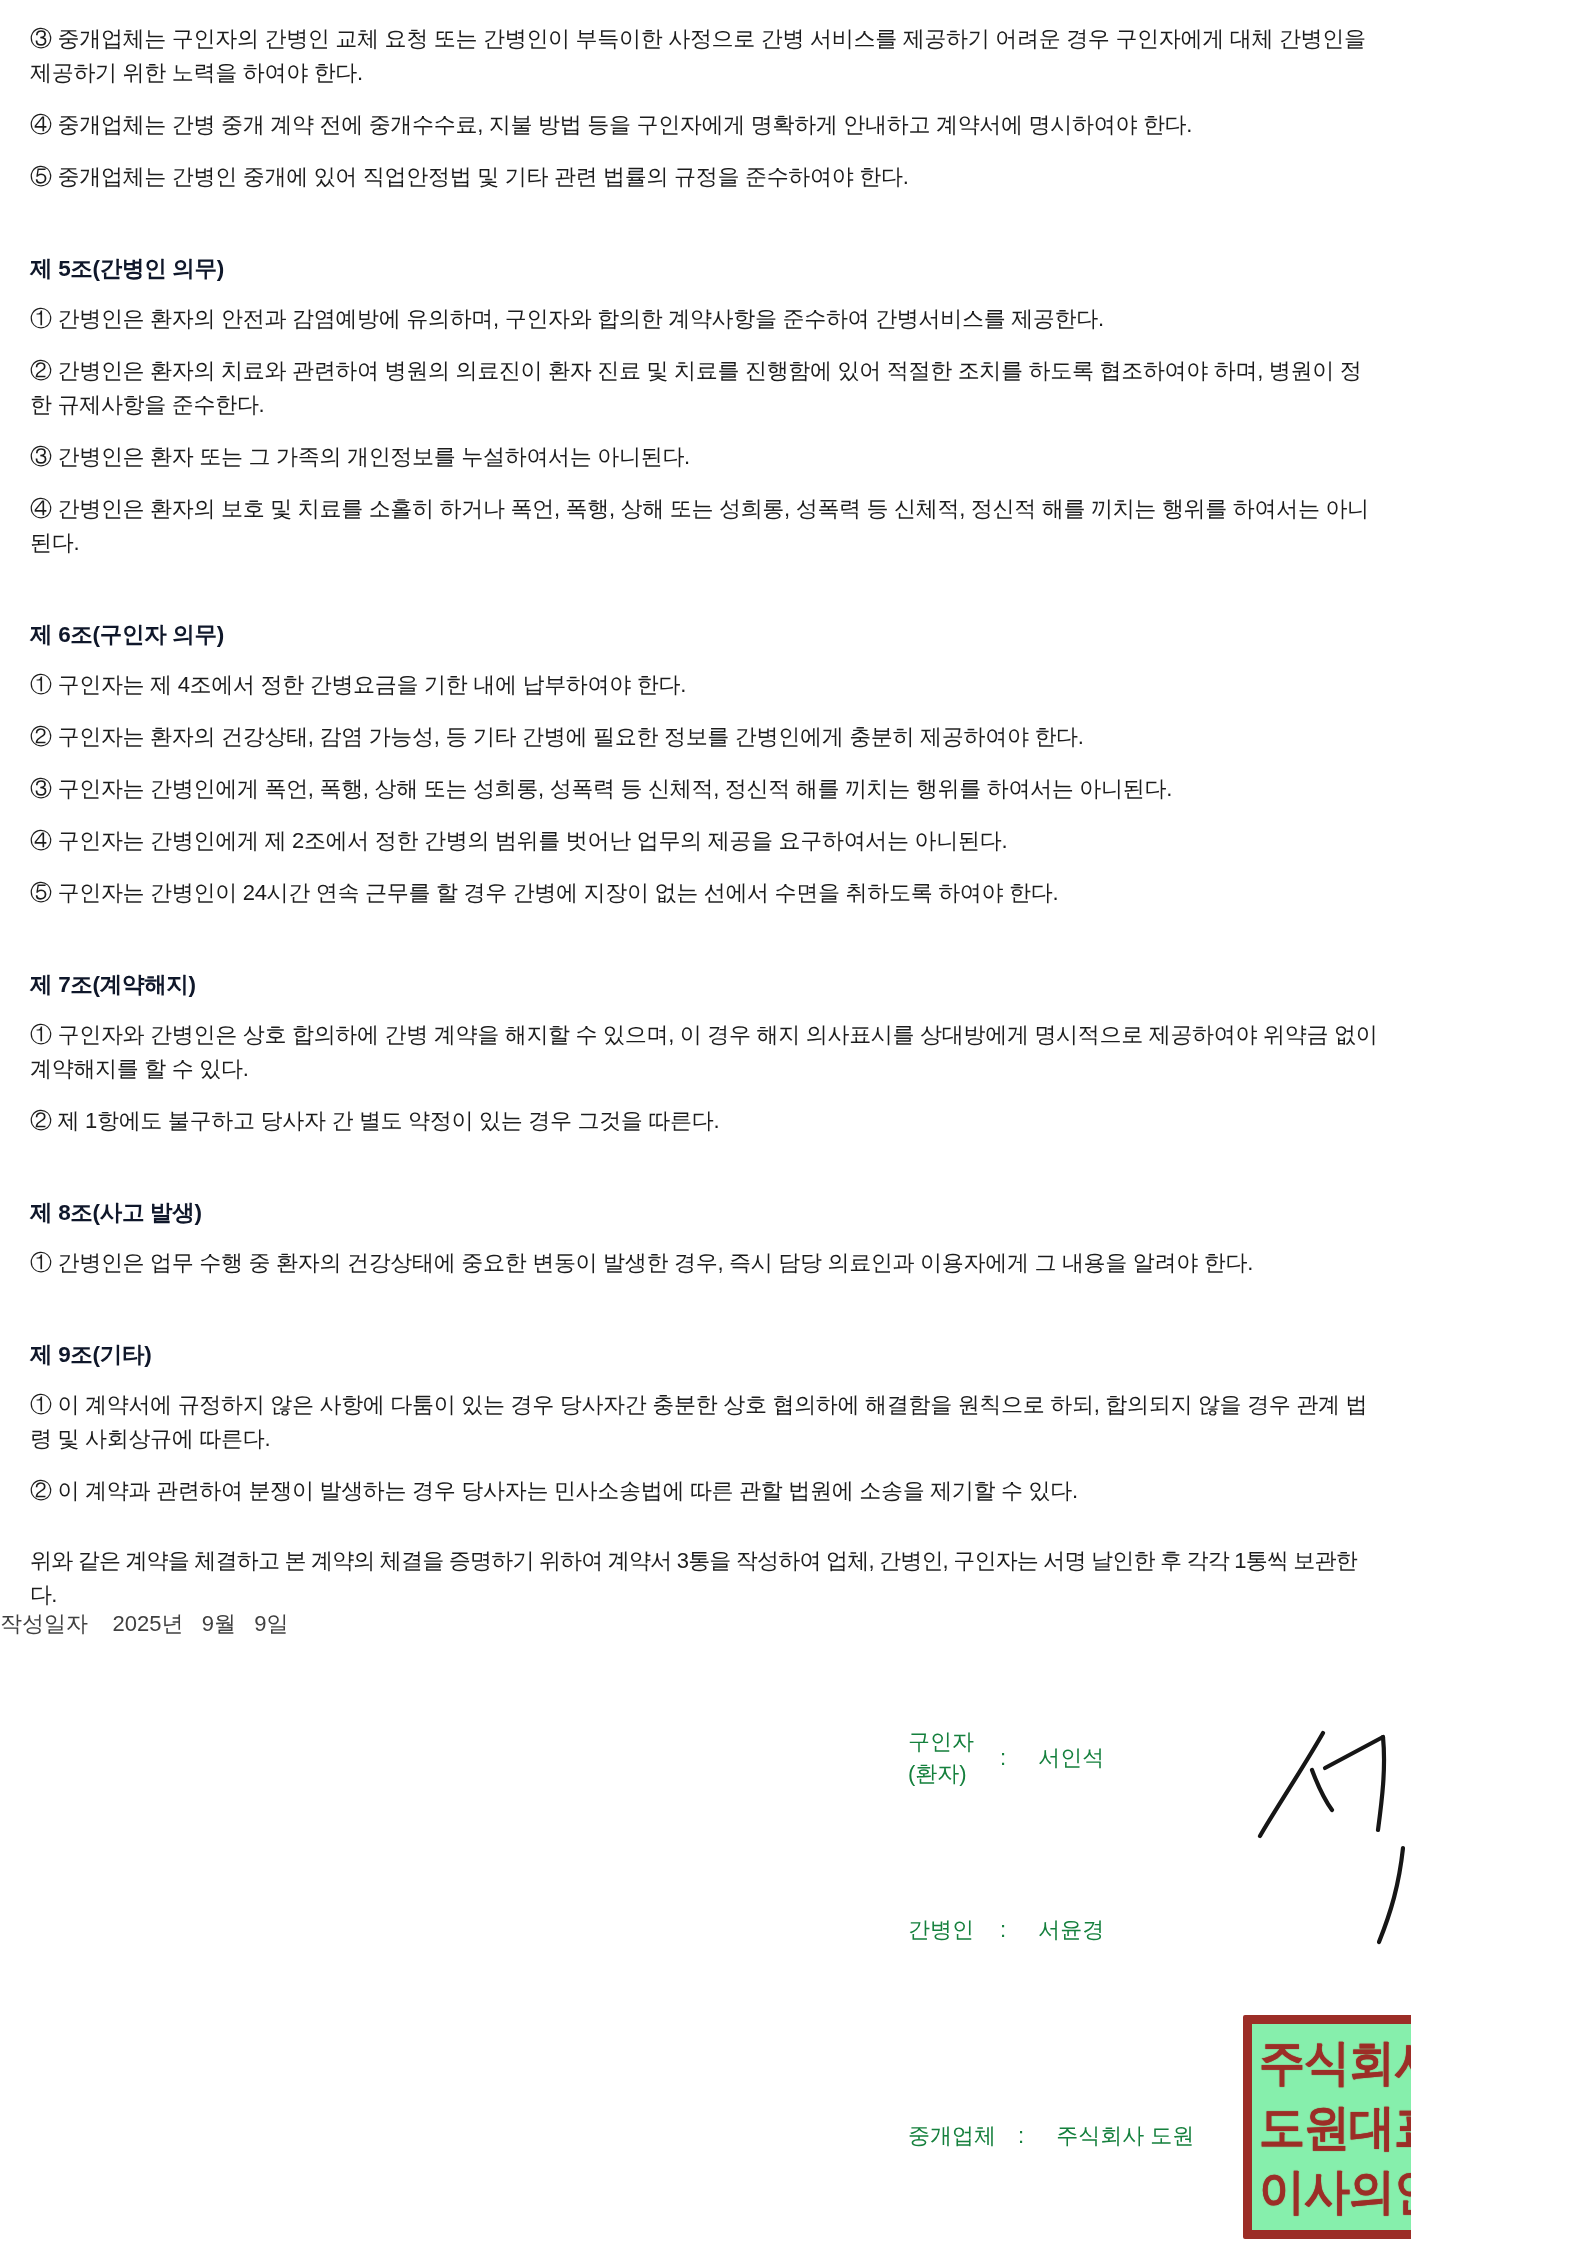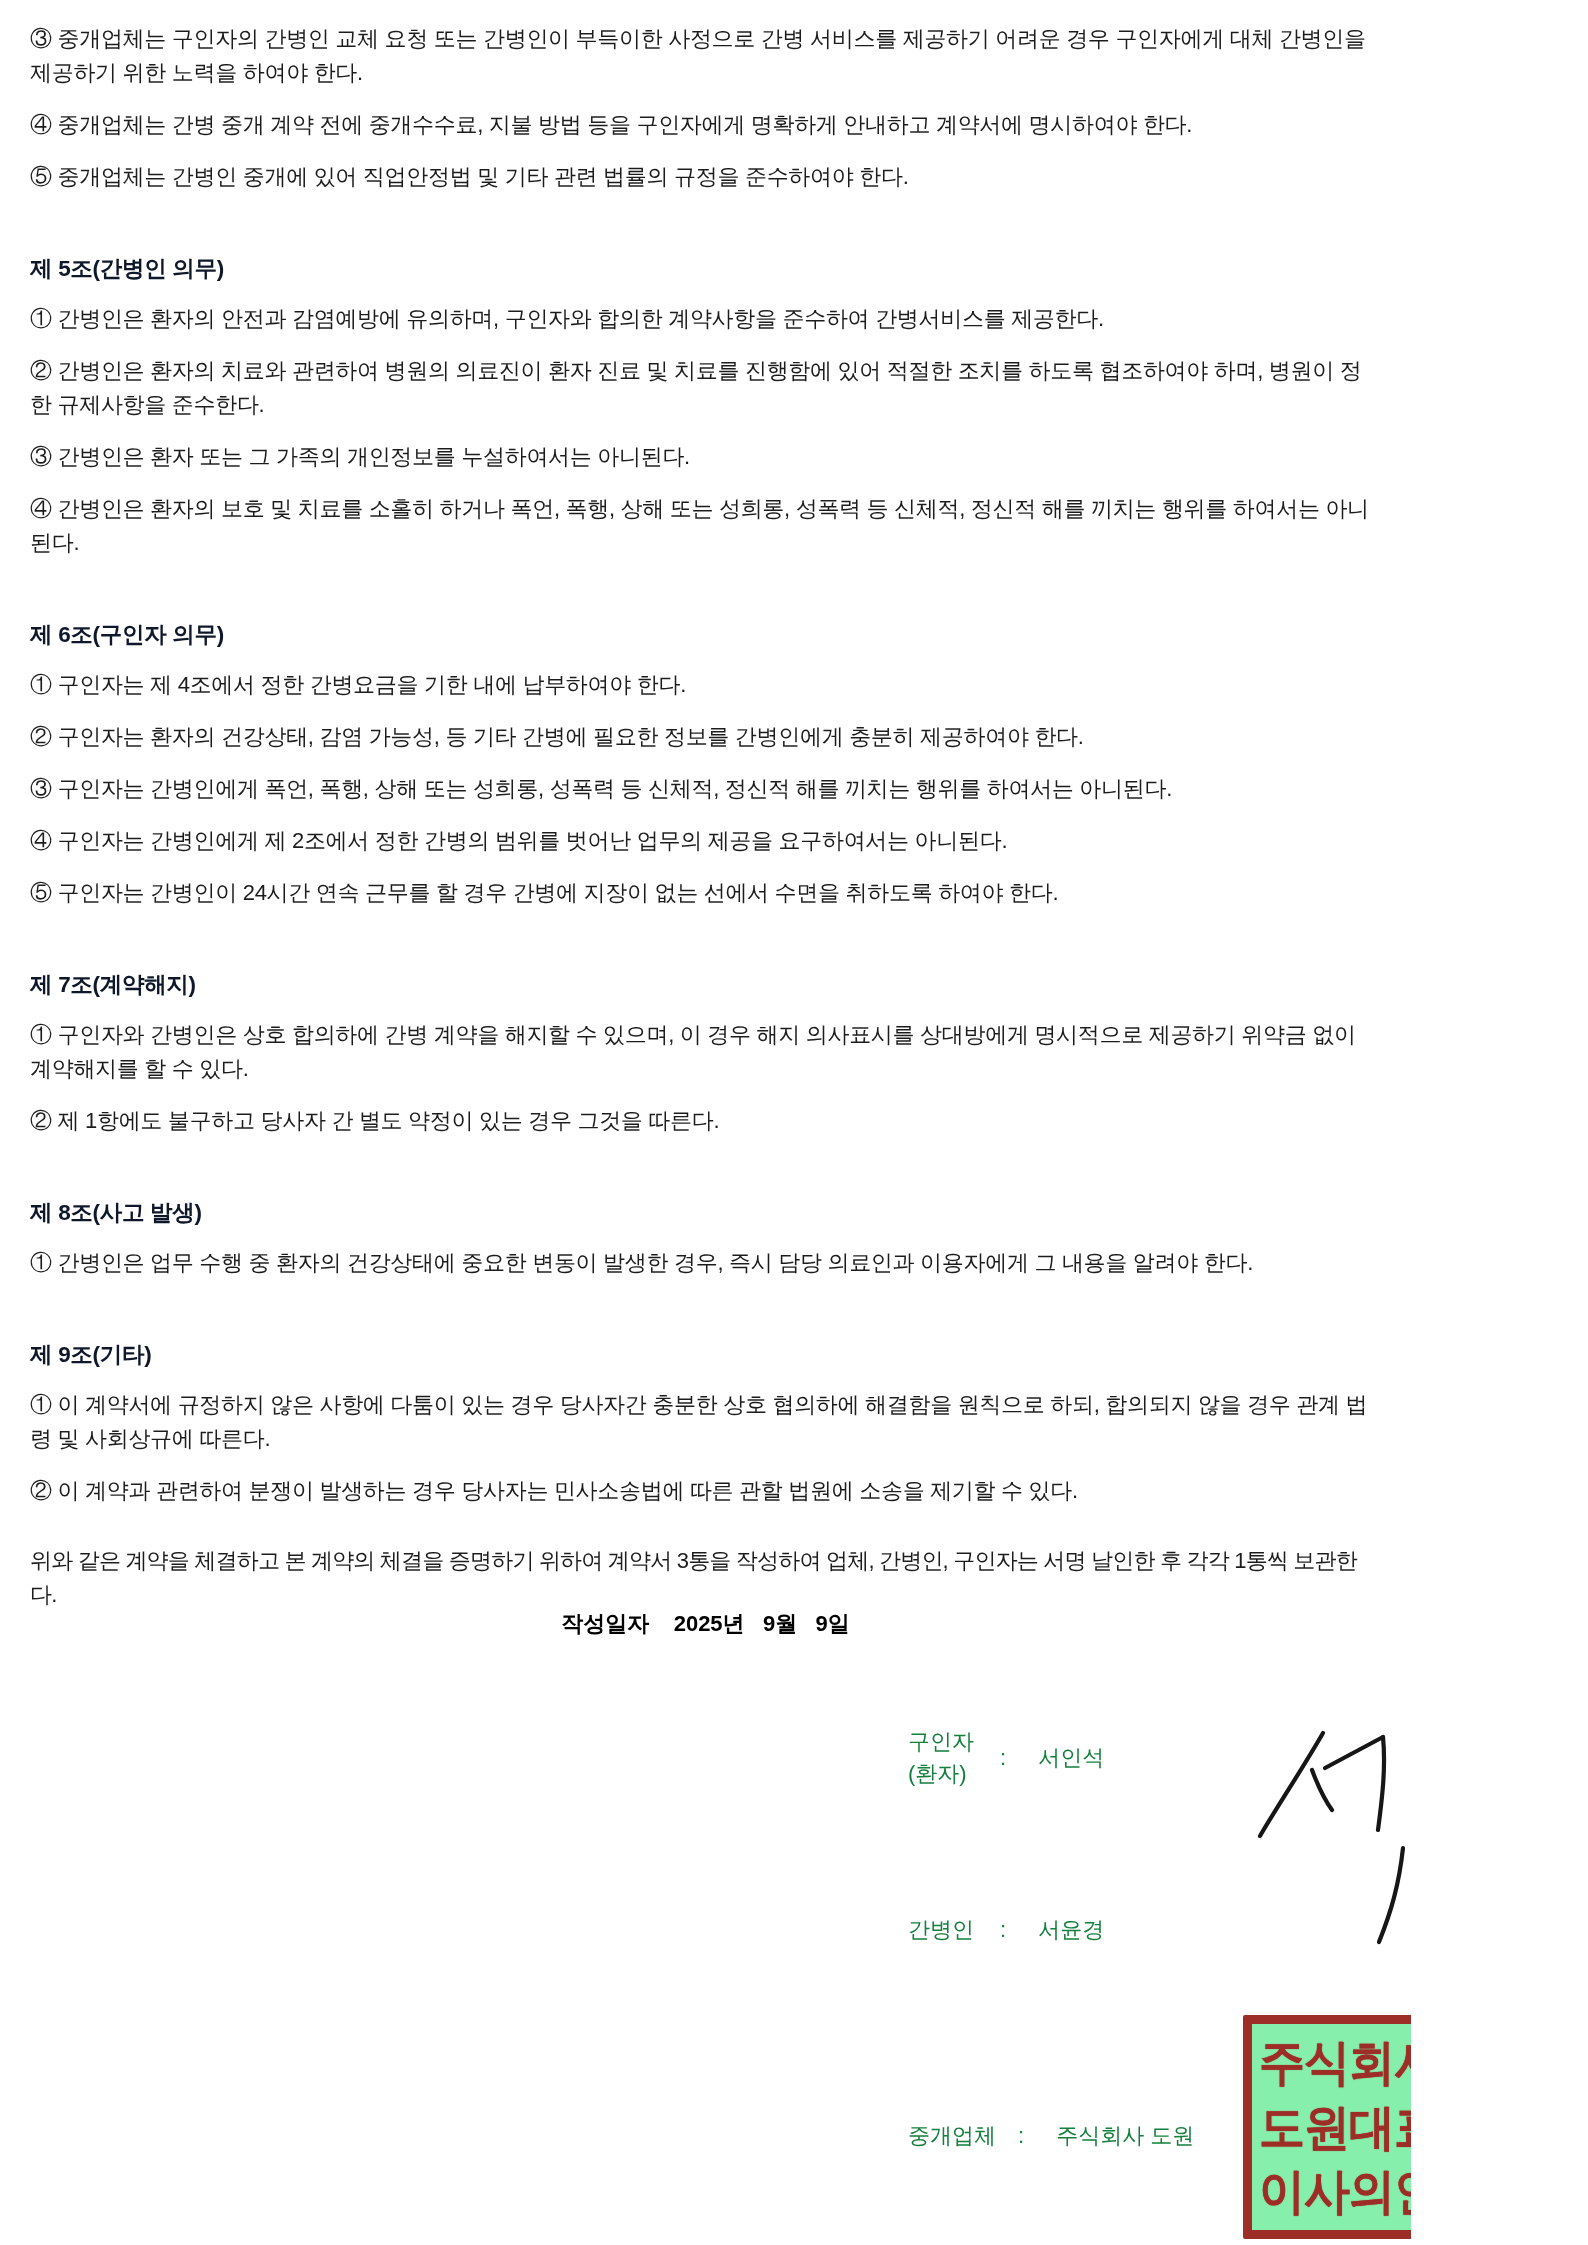--- a/index.html
+++ b/index.html
@@ -31,25 +31,24 @@
   }
   .closing {
     margin-top: 36px !important;
     letter-spacing: -0.8px;
   }
   .date-line {
     position: absolute;
     top: 1609px;
     left: 0;
     right: 0;
-    text-align: center;
+    text-align: left;
     font-size: 22px;
     white-space: pre;
-    color: #000000;
-    font-weight: bold;
+    color: #404040;
   }
   .signer-row {
     position: absolute;
     left: 908px;
     display: flex;
     align-items: center;
     font-size: 22px;
     color: #15803d;
   }
   .signer-row .role { line-height: 32px; }
@@ -116,21 +115,21 @@
       <h2>제 6조(구인자 의무)</h2>
       <p>① 구인자는 제 4조에서 정한 간병요금을 기한 내에 납부하여야 한다.</p>
       <p>② 구인자는 환자의 건강상태, 감염 가능성, 등 기타 간병에 필요한 정보를 간병인에게 충분히 제공하여야 한다.</p>
       <p>③ 구인자는 간병인에게 폭언, 폭행, 상해 또는 성희롱, 성폭력 등 신체적, 정신적 해를 끼치는 행위를 하여서는 아니된다.</p>
       <p>④ 구인자는 간병인에게 제 2조에서 정한 간병의 범위를 벗어난 업무의 제공을 요구하여서는 아니된다.</p>
       <p>⑤ 구인자는 간병인이 24시간 연속 근무를 할 경우 간병에 지장이 없는 선에서 수면을 취하도록 하여야 한다.</p>
     </section>
 
     <section>
       <h2>제 7조(계약해지)</h2>
-      <p>① 구인자와 간병인은 상호 합의하에 간병 계약을 해지할 수 있으며, 이 경우 해지 의사표시를 상대방에게 명시적으로 제공하기 위약금 없이 계약해지를 할 수 있다.</p>
+      <p>① 구인자와 간병인은 상호 합의하에 간병 계약을 해지할 수 있으며, 이 경우 해지 의사표시를 상대방에게 명시적으로 제공하여야 위약금 없이 계약해지를 할 수 있다.</p>
       <p>② 제 1항에도 불구하고 당사자 간 별도 약정이 있는 경우 그것을 따른다.</p>
     </section>
 
     <section>
       <h2>제 8조(사고 발생)</h2>
       <p>① 간병인은 업무 수행 중 환자의 건강상태에 중요한 변동이 발생한 경우, 즉시 담당 의료인과 이용자에게 그 내용을 알려야 한다.</p>
     </section>
 
     <section>
       <h2>제 9조(기타)</h2>

